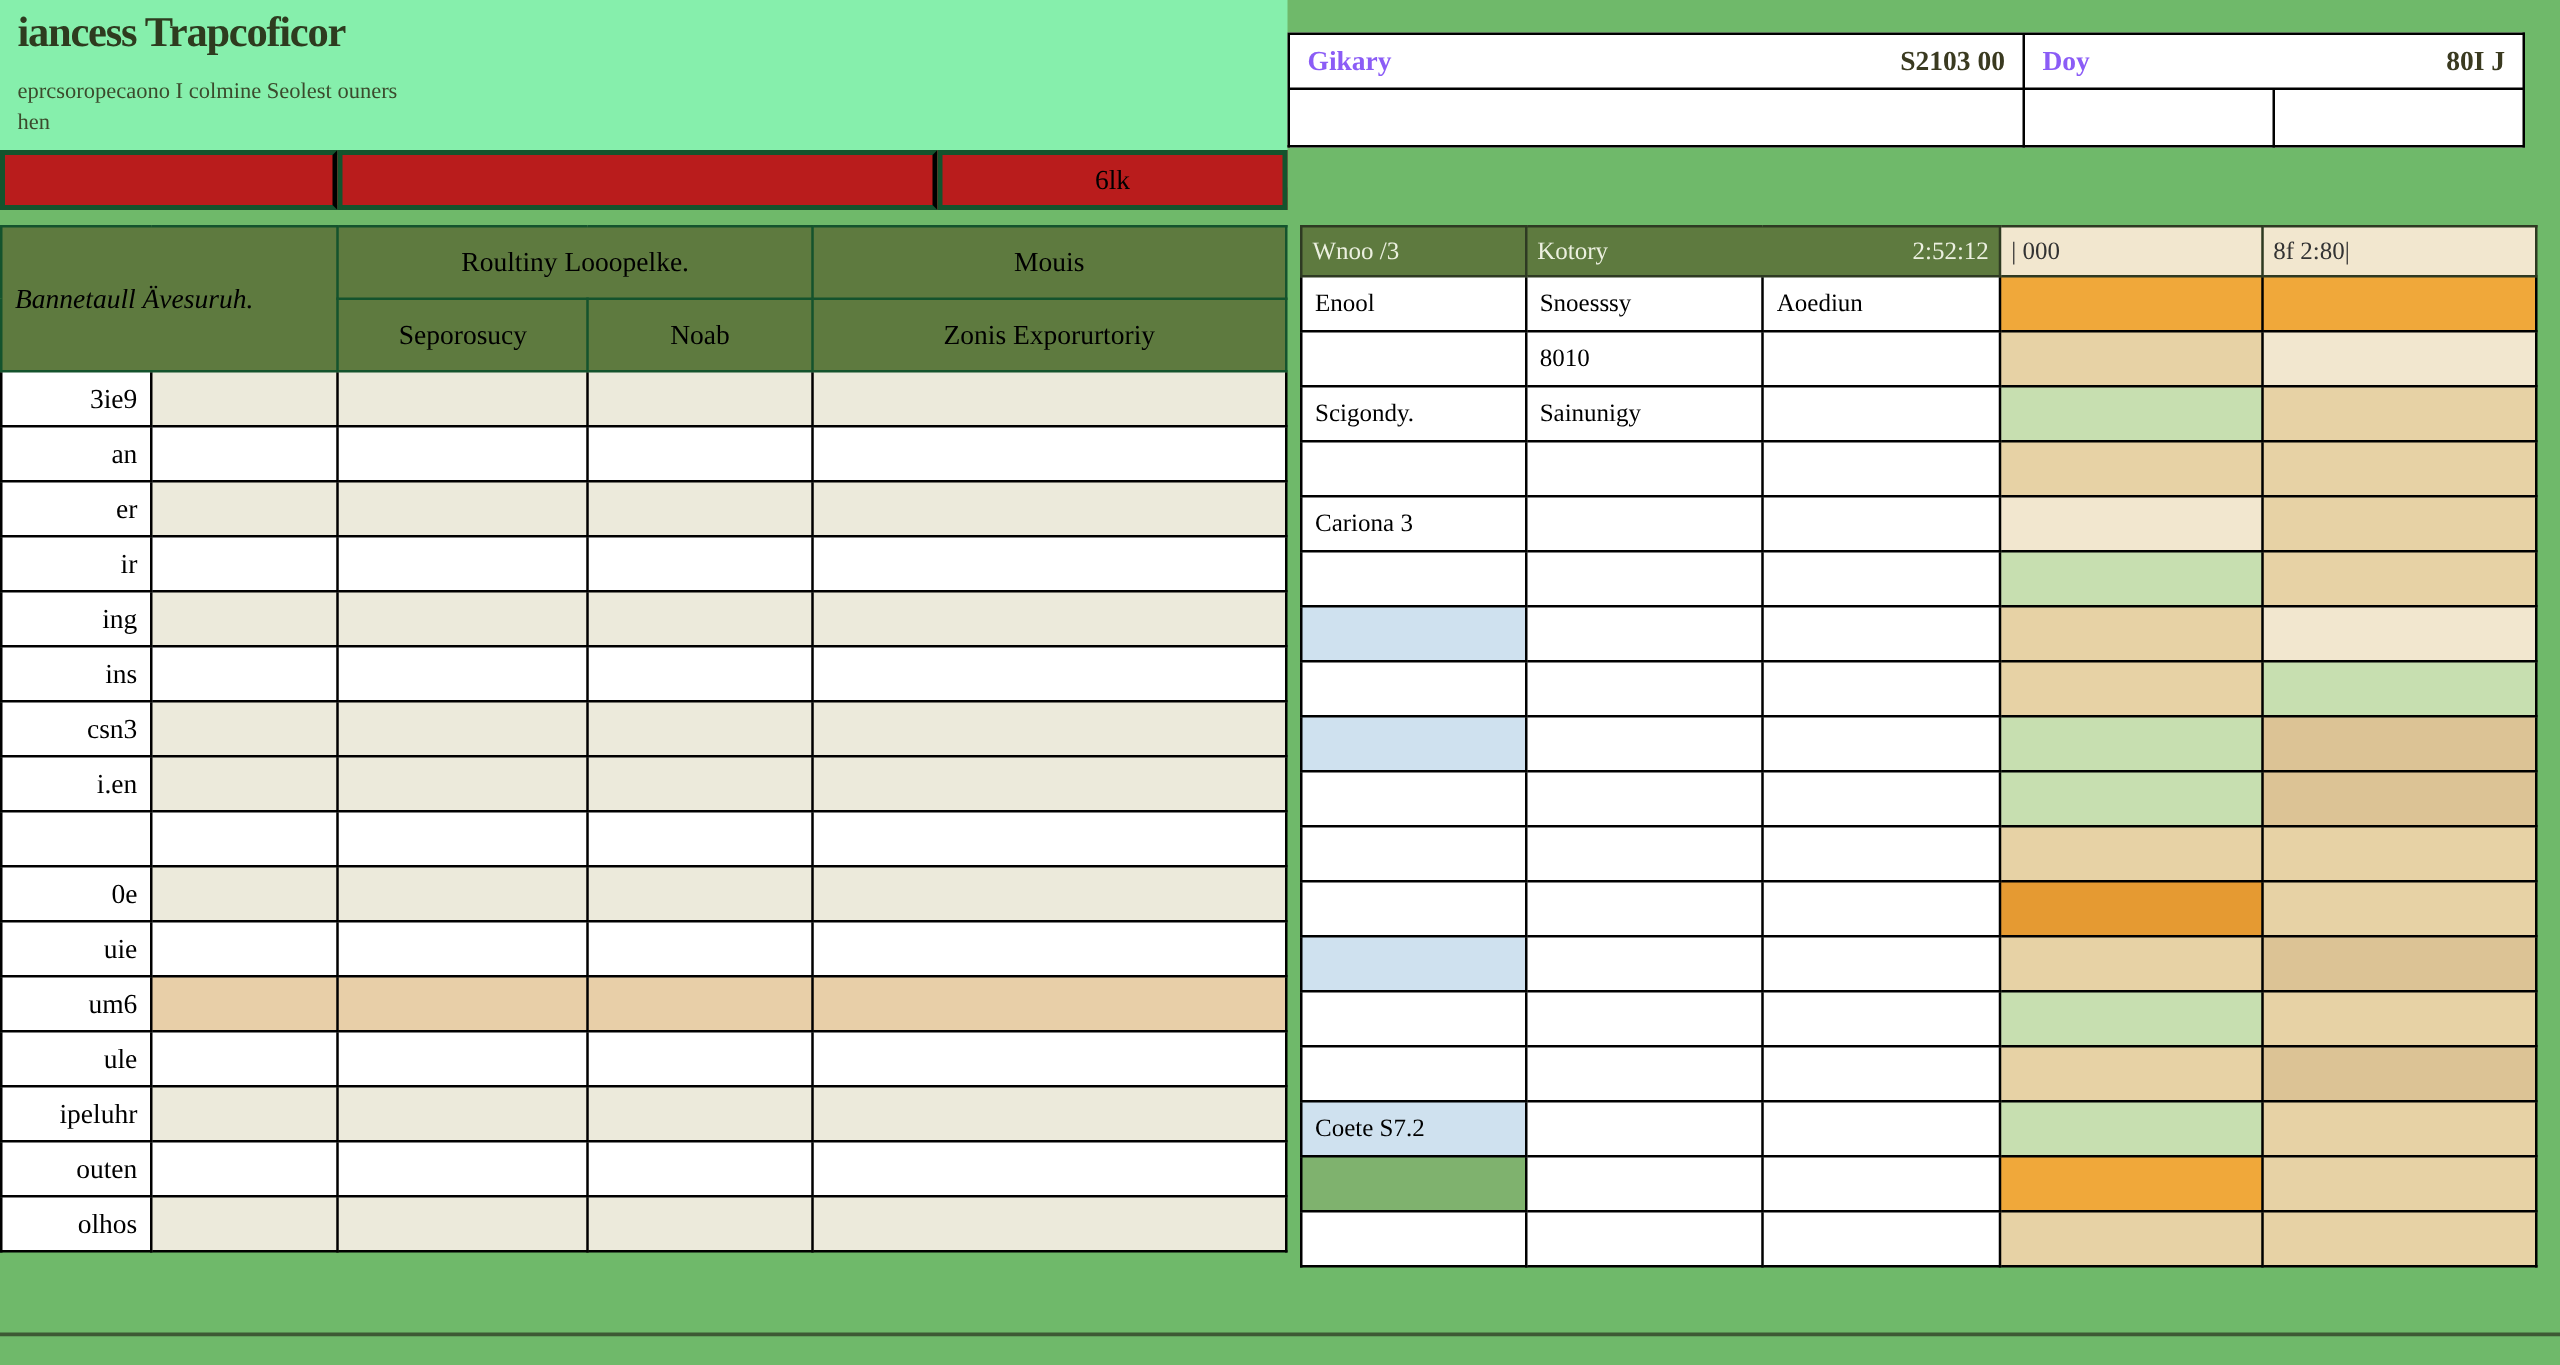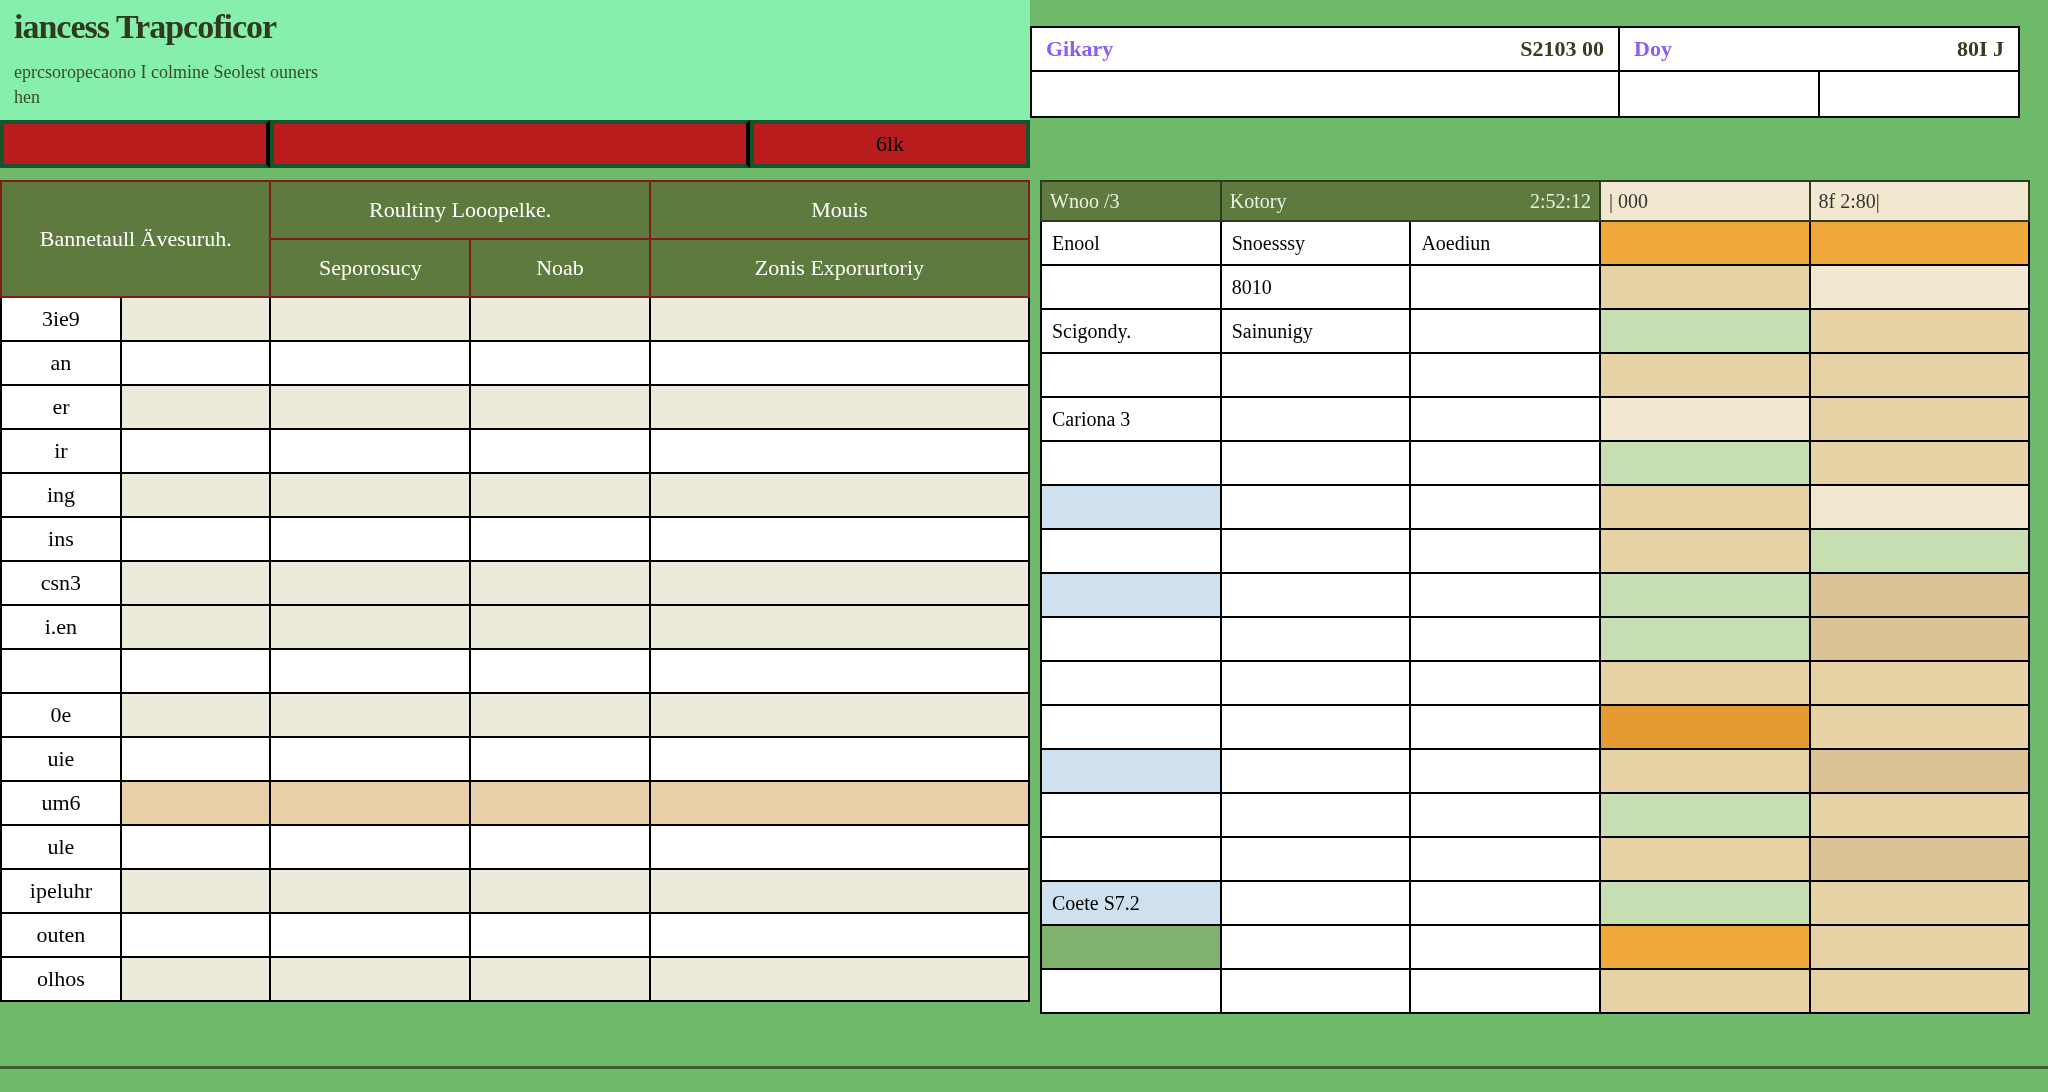--- a/index.html
+++ b/index.html
@@ -22,24 +22,24 @@
 
   
   .strip { position:absolute; left:0; top:120px; width:1030px; height:48px; display:flex;}
   .strip div { background:#b91c1c; border:4px solid #14532d; flex:1; display:flex; align-items:center; justify-content:center; font-size:22px;}
   .strip .a{flex:0 0 270px; border-right:4px solid #000;}
   .strip .b{flex:1; border-right:4px solid #000;}
   .strip .c{flex:0 0 280px;}
 
   
   .left-tbl { position:absolute; left:0; top:180px; width:1030px; border-collapse:collapse;}
-  .left-tbl th { background:#5e7a3f; color:#ffffff; font-weight:normal; font-size:22px; padding:6px 10px; border:2px solid #7f1d1d; height:58px; vertical-align:middle;}
-  .left-tbl th.wide { text-align:center; }
+  .left-tbl th { background:#5e7a3f; color:#000000; font-weight:normal; font-size:22px; padding:6px 10px; border:2px solid #14532d; height:58px; vertical-align:middle;}
+  .left-tbl th.wide { text-align:left; font-style:italic;}
   .left-tbl td { border:2px solid #000; height:44px; padding:4px 10px; font-size:22px; background:#ffffff;}
-  .left-tbl td.rowlbl { text-align:center; background:#ffffff;}
+  .left-tbl td.rowlbl { text-align:right; background:#ffffff;}
   .left-tbl .shade-cream td.cell { background:#eceadb; }
   .left-tbl .shade-peach td.cell { background:#e8cfa8; }
   .left-tbl td.empty-white { background:#ffffff; }
 
   
   .left-tbl col.c0{width:120px;}
   .left-tbl col.c1{width:150px;}
   .left-tbl col.c2{width:200px;}
   .left-tbl col.c3{width:180px;}
   .left-tbl col.c4{width:380px;}

